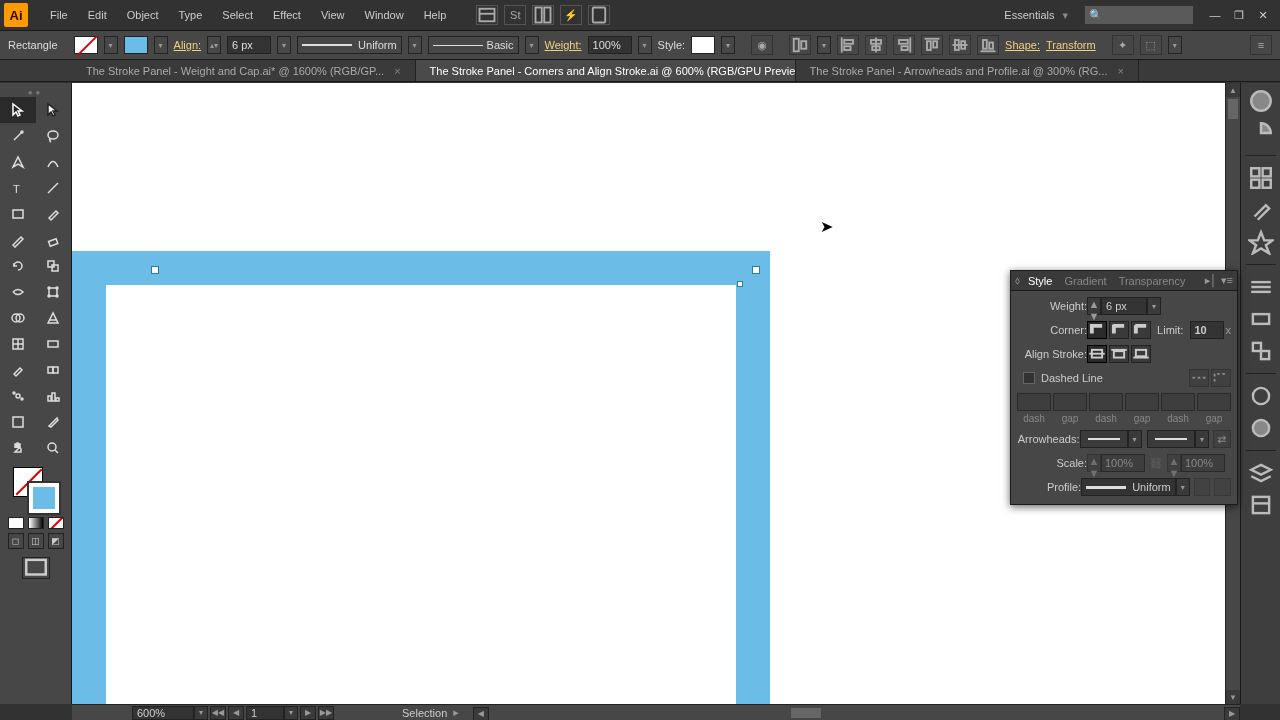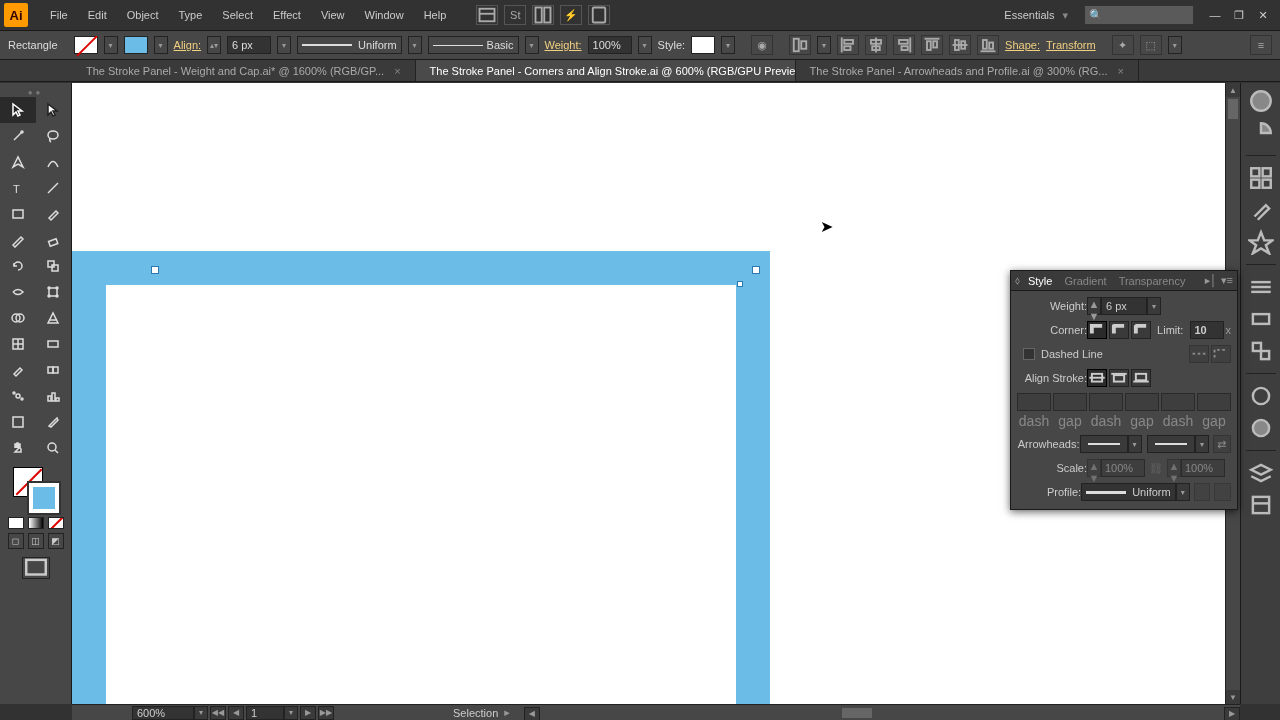--- a/index.html
+++ b/index.html
@@ -90,21 +90,21 @@
 .p-num .drop { width: 14px; height: 18px; background: #3a3a3a; border: 1px solid #222; display: flex; align-items: center; justify-content: center; font-size: 8px; color: #999; }
 .p-btn-group { display: flex; gap: 2px; }
 .p-icon-btn { width: 20px; height: 18px; background: #3a3a3a; border: 1px solid #222; display: flex; align-items: center; justify-content: center; }
 .p-icon-btn.sel { background: #2a2a2a; border-color: #000; }
 .p-limit { width: 34px; height: 18px; background: #333; border: 1px solid #222; display: flex; align-items: center; padding-left: 4px; margin-left: auto; font-weight: bold; }
 .p-limit-x { margin-left: 2px; color: #999; }
 .p-check { display: flex; align-items: center; gap: 6px; padding-left: 6px; }
 .p-checkbox { width: 12px; height: 12px; border: 1px solid #666; background: #333; }
 .p-dash-grid { display: grid; grid-template-columns: repeat(6, 1fr); gap: 2px; }
 .p-dash-cell { height: 18px; background: #3e3e3e; border: 1px solid #2a2a2a; }
-.p-dash-lbl { text-align: center; font-size: 14px; color: #888; }
+.p-dash-lbl { text-align: center; font-size: 10px; color: #888; }
 .p-arrow-combo { display: flex; }
 .p-arrow-combo .box { width: 48px; height: 18px; background: #3a3a3a; border: 1px solid #222; display: flex; align-items: center; justify-content: center; }
 .p-arrow-combo .box .line { width: 32px; height: 2px; background: #ddd; }
 .p-arrow-combo .drop { width: 14px; height: 18px; background: #3a3a3a; border: 1px solid #222; font-size: 8px; color: #999; display: flex; align-items: center; justify-content: center; }
 .p-scale-val { width: 44px; height: 18px; background: #3e3e3e; border: 1px solid #2a2a2a; display: flex; align-items: center; padding-left: 3px; color: #888; }
 .p-align-icon { width: 20px; height: 18px; background: #3e3e3e; border: 1px solid #2a2a2a; }
 .p-profile-combo { display: flex; flex: 1; }
 .p-profile-box { flex: 1; height: 18px; background: #333; border: 1px solid #222; display: flex; align-items: center; gap: 6px; padding: 0 4px; }
 .p-profile-box .line { width: 40px; height: 3px; background: #ddd; }
 .p-profile-drop { width: 14px; height: 18px; background: #3a3a3a; border: 1px solid #222; font-size: 8px; color: #999; display: flex; align-items: center; justify-content: center; }
@@ -112,21 +112,21 @@
 
 
 .vscroll { position: absolute; right: 40px; top: 83px; width: 15px; bottom: 16px; background: #474747; border-left: 1px solid #222; }
 .vscroll .arrow { height: 14px; background: #3a3a3a; display: flex; align-items: center; justify-content: center; color: #999; font-size: 8px; }
 .vscroll .thumb { position: absolute; left: 2px; right: 2px; top: 16px; height: 20px; background: #666; }
 .hscroll { position: absolute; left: 72px; bottom: 0; right: 40px; height: 16px; background: #474747; border-top: 1px solid #222; display: flex; align-items: center; }
 .zoom-box { width: 62px; height: 14px; background: #333; border: 1px solid #222; margin-left: 60px; display: flex; align-items: center; padding-left: 4px; color: #ccc; }
 .zoom-drop { width: 14px; height: 14px; background: #3a3a3a; border: 1px solid #222; color: #999; font-size: 8px; display: flex; align-items: center; justify-content: center; }
 .nav-btn { width: 16px; height: 14px; background: #3a3a3a; border: 1px solid #222; color: #999; font-size: 8px; display: flex; align-items: center; justify-content: center; margin-left: 2px; }
 .page-box { width: 38px; height: 14px; background: #333; border: 1px solid #222; margin-left: 2px; display: flex; align-items: center; padding-left: 4px; color: #ccc; }
-.status-text { margin-left: 119px; color: #ccc; }
+.status-text { margin-left: 68px; color: #ccc; }
 .hscroll .track { flex: 1; margin-left: 12px; position: relative; height: 12px; }
 .hscroll .thumb { position: absolute; left: 320px; width: 30px; top: 1px; bottom: 1px; background: #666; }
 
 
 svg { stroke: currentColor; fill: none; stroke-width: 1.5; }
 </style>
 </head>
 <body>
 
 <div class="menubar">
@@ -589,59 +589,59 @@
         <div class="p-icon-btn">
             <svg viewBox="0 0 14 12">
               <path d="M3 9 L3 3 L11 3" stroke-width="3" stroke-linejoin="bevel"></path>
             </svg>
           </div>
       </div>
       <span style="margin-left:auto">Limit:</span>
       <div class="p-limit">10</div>
       <span class="p-limit-x">x</span>
     </div>
-    <div class="p-row" style="justify-content:space-between">
-      <div class="p-check">
-        <div class="p-checkbox"></div>
-        <span>Dashed Line</span>
-      </div>
-      <div class="p-btn-group">
-        <div class="p-icon-btn" style="opacity:.5">
-            <svg viewBox="0 0 14 12">
-              <line x1="2" y1="6" x2="4" y2="6"></line>
-              <line x1="6" y1="6" x2="8" y2="6"></line>
-              <line x1="10" y1="6" x2="12" y2="6"></line>
-            </svg>
-          </div>
-        <div class="p-icon-btn" style="opacity:.5">
-            <svg viewBox="0 0 14 12">
-              <path d="M2 9 L2 3 L12 3" stroke-dasharray="2 2"></path>
-            </svg>
-          </div>
-      </div>
-    </div>
     <div class="p-row">
       <span class="p-label" style="width:70px">Align Stroke:</span>
       <div class="p-btn-group">
         <div class="p-icon-btn sel">
             <svg viewBox="0 0 14 12">
               <rect x="3" y="3" width="8" height="6"></rect>
               <line x1="1" y1="6" x2="13" y2="6"></line>
             </svg>
           </div>
         <div class="p-icon-btn">
             <svg viewBox="0 0 14 12">
               <rect x="3" y="4" width="8" height="5"></rect>
               <line x1="1" y1="3" x2="13" y2="3"></line>
             </svg>
           </div>
         <div class="p-icon-btn">
             <svg viewBox="0 0 14 12">
               <rect x="3" y="3" width="8" height="5"></rect>
               <line x1="1" y1="9" x2="13" y2="9"></line>
+            </svg>
+          </div>
+      </div>
+    </div>
+    <div class="p-row" style="justify-content:space-between">
+      <div class="p-check">
+        <div class="p-checkbox"></div>
+        <span>Dashed Line</span>
+      </div>
+      <div class="p-btn-group">
+        <div class="p-icon-btn" style="opacity:.5">
+            <svg viewBox="0 0 14 12">
+              <line x1="2" y1="6" x2="4" y2="6"></line>
+              <line x1="6" y1="6" x2="8" y2="6"></line>
+              <line x1="10" y1="6" x2="12" y2="6"></line>
+            </svg>
+          </div>
+        <div class="p-icon-btn" style="opacity:.5">
+            <svg viewBox="0 0 14 12">
+              <path d="M2 9 L2 3 L12 3" stroke-dasharray="2 2"></path>
             </svg>
           </div>
       </div>
     </div>
     <div class="p-dash-grid">
       <div class="p-dash-cell"></div>
       <div class="p-dash-cell"></div>
       <div class="p-dash-cell"></div>
       <div class="p-dash-cell"></div>
       <div class="p-dash-cell"></div>

